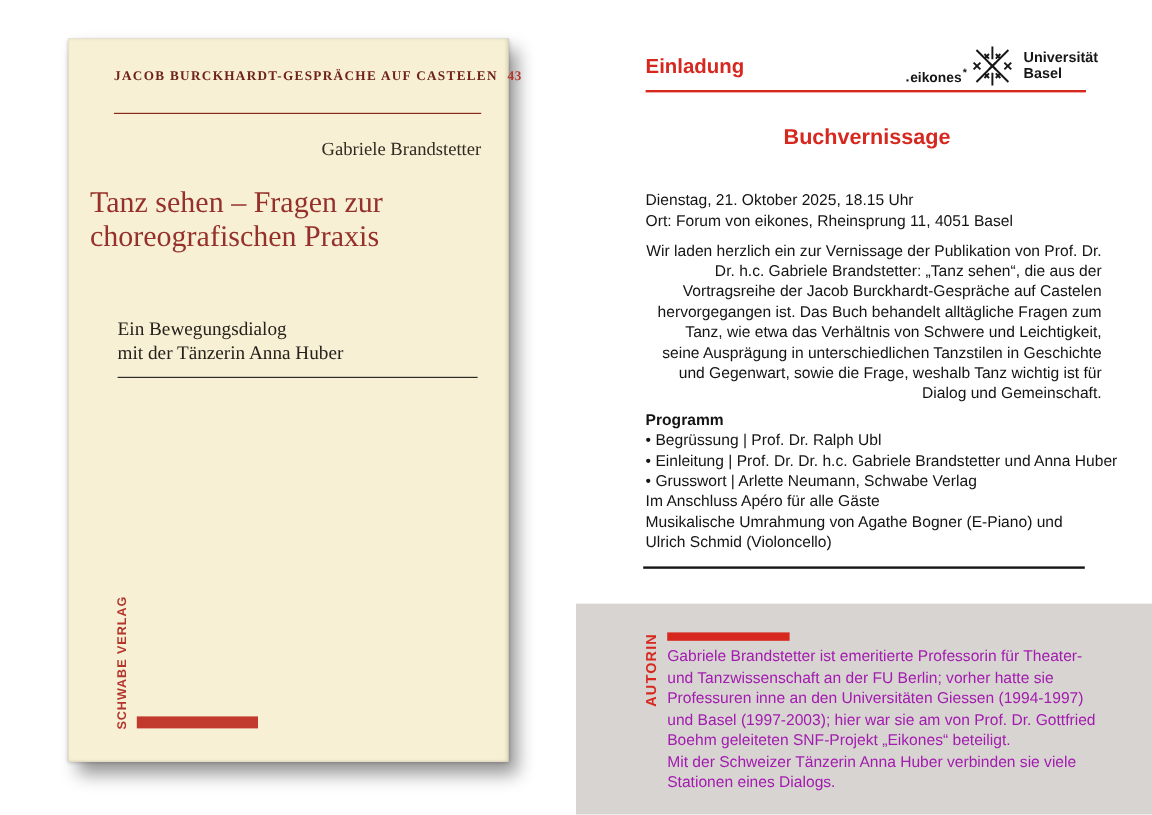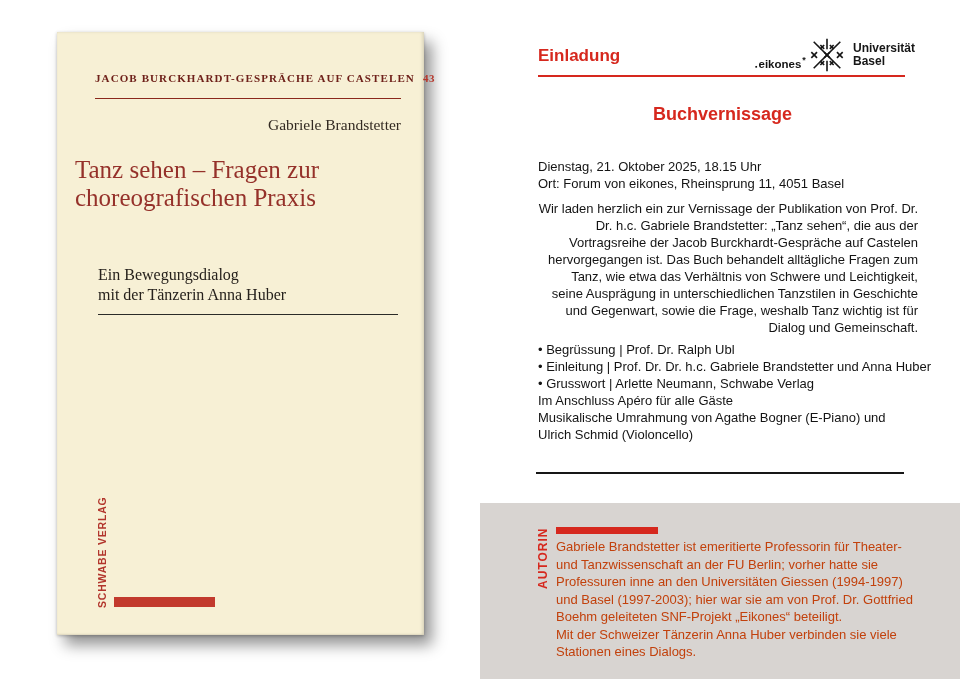--- a/index.html
+++ b/index.html
@@ -12,23 +12,23 @@
 
   
   .book-cover {
     position:absolute; left:57px; top:32px; width:367px; height:603px;
     background:#f7f0d5;
     box-shadow: 0 1px 3px rgba(0,0,0,.25), 8px 10px 14px rgba(0,0,0,.42),
                 inset -2px 0 3px rgba(0,0,0,.10), inset 0 -1px 2px rgba(0,0,0,.06);
     font-family:"Liberation Serif", serif;
   }
   .series-row {
-    position:absolute; left:38px; top:40px; width:306px;
+    position:absolute; left:38px; top:26px; width:306px;
     display:flex; justify-content:space-between; align-items:flex-end;
-    border-bottom:1.5px solid #8a281c; padding-bottom:14px;
+    border-bottom:1.5px solid #8a281c; padding-bottom:24px;
     font-size:11px; letter-spacing:1.1px; color:#6f211a; font-weight:bold;
     white-space:nowrap;
   }
   .series-number { color:#b5352a; margin-left:8px; letter-spacing:0.5px; }
   .cover-author {
     position:absolute; left:38px; top:84px; width:306px;
     text-align:right; font-size:15.5px; color:#332a22;
   }
   .cover-title {
     position:absolute; left:18px; top:124px; width:330px;
@@ -105,21 +105,21 @@
     position:absolute; left:56px; top:86px; width:64px;
     transform-origin:0 0; transform:rotate(-90deg);
     font-size:12px; font-weight:bold; letter-spacing:1px; color:#d6281e;
     white-space:nowrap;
   }
   .box-red-bar {
     position:absolute; left:76px; top:24px; width:102px; height:7px; background:#d6281e;
   }
   .bio-text {
     position:absolute; left:76px; top:35px; width:362px;
-    font-size:13px; line-height:17.5px; color:#c2410c;
+    font-size:13px; line-height:17.5px; color:#a21caf;
   }
 </style>
 </head>
 <body>
 
 <div id="canvas">
 
   <div class="book-cover">
     <div class="series-row">
       <span>JACOB BURCKHARDT-GESPRÄCHE AUF CASTELEN</span>
@@ -177,20 +177,21 @@
   </div>
 
   <div class="event-when">
     <div>Dienstag, 21. Oktober 2025, 18.15 Uhr</div>
     <div>Ort: Forum von eikones, Rheinsprung 11, 4051 Basel</div>
   </div>
 
   <div class="intro-text">Wir laden herzlich ein zur Vernissage der Publikation von Prof. Dr. Dr. h.c. Gabriele Brandstetter: „Tanz sehen“, die aus der Vortragsreihe der Jacob Burckhardt-Gespräche auf Castelen hervorgegangen ist. Das Buch behandelt alltägliche Fragen zum Tanz, wie etwa das Verhältnis von Schwere und Leichtigkeit, seine Ausprägung in unterschiedlichen Tanzstilen in Geschichte und Gegenwart, sowie die Frage, weshalb Tanz wichtig ist für Dialog und Gemeinschaft.</div>
 
   <div class="program-block">
+    <div class="program-heading">Programm</div>
     <div>• Begrüssung | Prof. Dr. Ralph Ubl</div>
     <div>• Einleitung | Prof. Dr. Dr. h.c. Gabriele Brandstetter und Anna Huber</div>
     <div>• Grusswort | Arlette Neumann, Schwabe Verlag</div>
     <div>Im Anschluss Apéro für alle Gäste</div>
     <div>Musikalische Umrahmung von Agathe Bogner (E-Piano) und</div>
     <div>Ulrich Schmid (Violoncello)</div>
   </div>
 
   <div class="pre-box-rule"></div>
 

